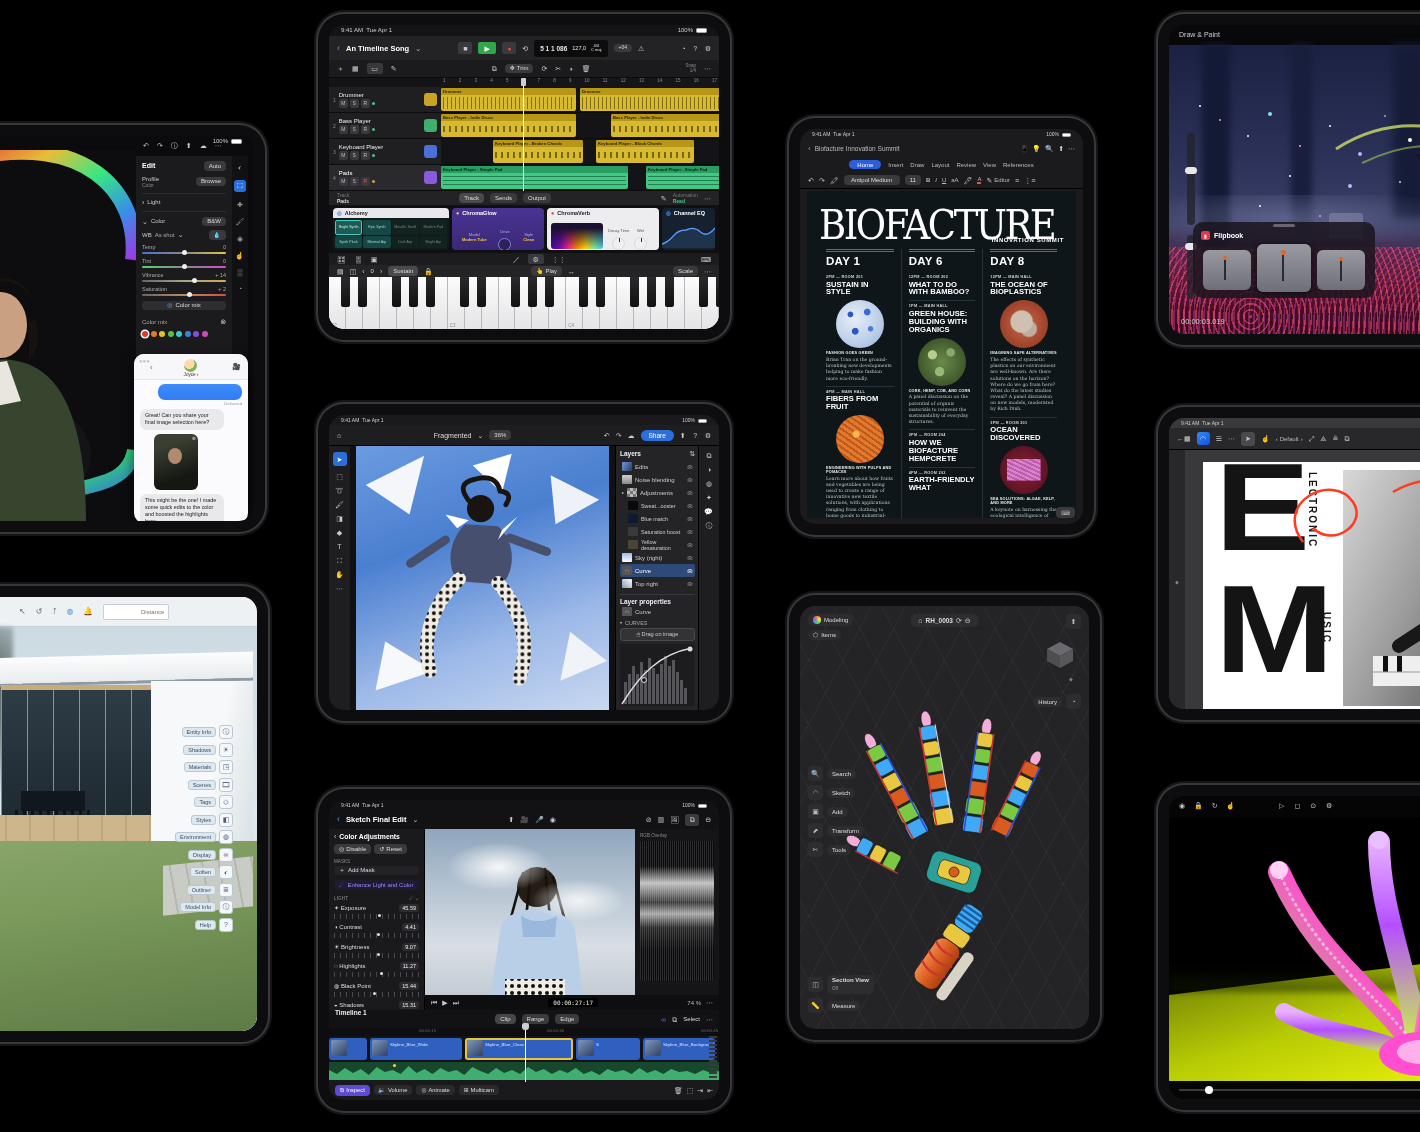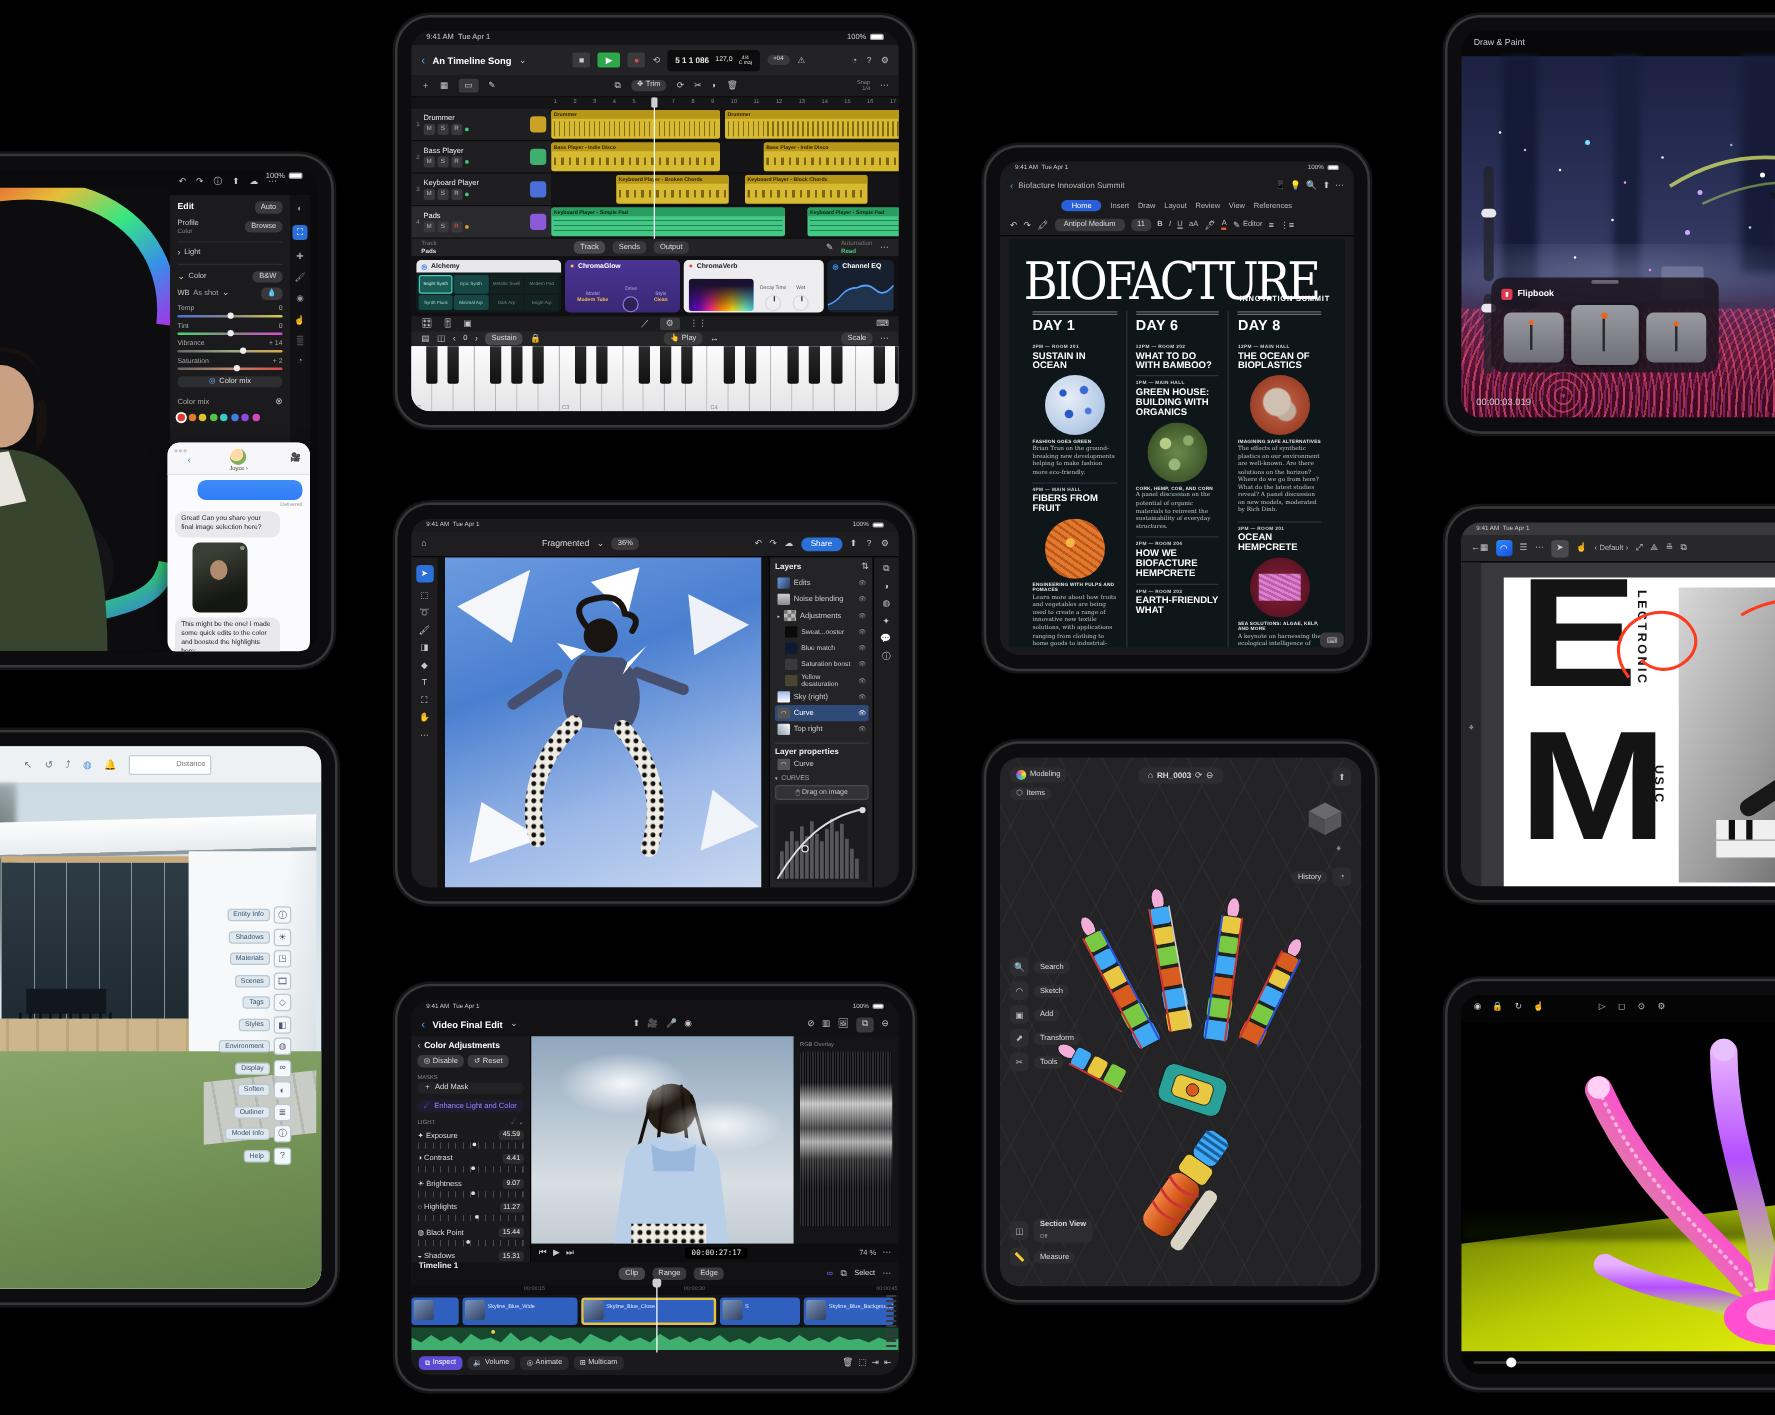--- a/index.html
+++ b/index.html
@@ -611,21 +611,21 @@
     <span class="ic">⋮≡</span>
   </div>
   <div class="wd-doc">
     <div style="font-family:'DejaVu Serif',serif;font-size:37px;color:#fff;letter-spacing:-2.5px;white-space:nowrap;transform:scaleY(1.12);transform-origin:top left">BIOFACTURE</div>
     <div style="text-align:right;font-size:6px;font-weight:bold;color:#fff;letter-spacing:.6px;margin-top:-7px">INNOVATION SUMMIT</div>
     <div class="wd-cols">
       <div class="wd-col">
         <div class="hr2"></div>
               <div class="day">DAY 1</div>
         <div class="stime" style="border-top:none;margin-top:0">2PM — ROOM 201</div>
-        <div class="stitle">SUSTAIN IN OCEAN</div>
+        <div class="stitle">SUSTAIN IN STYLE</div>
         <span class="simg" style="background:radial-gradient(circle at 30% 30%,#2b58c8 5%,transparent 7%),radial-gradient(circle at 65% 25%,#3a6ad8 6%,transparent 8%),radial-gradient(circle at 40% 65%,#2b58c8 7%,transparent 9%),radial-gradient(circle at 72% 60%,#4a7ae0 5%,transparent 7%),radial-gradient(circle at 38% 38%,#e8eef8,#b9cde8 62%,#97aed2)"></span>
         <div class="scap">FASHION GOES GREEN</div>
         <div class="sbody">Brian Tran on the ground-breaking new developments helping to make fashion more eco-friendly.</div>
         <div class="stime">4PM — MAIN HALL</div>
         <div class="stitle">FIBERS FROM FRUIT</div>
         <span class="simg" style="background:radial-gradient(circle at 42% 40%,#f5b64a 8%,transparent 10%),repeating-linear-gradient(35deg,#c2571a 0 2px,#e07a2e 2px 5px),radial-gradient(#d8681e,#8a2a0c)"></span>
         <div class="scap">ENGINEERING WITH PULPS AND POMACES</div>
         <div class="sbody">Learn more about how fruits and vegetables are being used to create a range of innovative new textile solutions, with applications ranging from clothing to home goods to industrial-scale upholstery projects.</div>
       </div>
       <div class="wd-col">
@@ -645,21 +645,21 @@
       </div>
       <div class="wd-col">
         <div class="hr2"></div>
               <div class="day">DAY 8</div>
         <div class="stime" style="border-top:none;margin-top:0">12PM — MAIN HALL</div>
         <div class="stitle">THE OCEAN OF BIOPLASTICS</div>
         <span class="simg" style="background:radial-gradient(circle at 45% 45%,#cfc0b2 28%,transparent 32%),radial-gradient(circle at 60% 60%,#bfae9e 18%,transparent 22%),radial-gradient(#c86a4a,#8a2e1a)"></span>
         <div class="scap">IMAGINING SAFE ALTERNATIVES</div>
         <div class="sbody">The effects of synthetic plastics on our environment are well-known. Are there solutions on the horizon? Where do we go from here? What do the latest studies reveal? A panel discussion on new models, moderated by Rich Dinh.</div>
         <div class="stime">3PM — ROOM 201</div>
-        <div class="stitle">OCEAN HEMPCRETE</div>
+        <div class="stitle">OCEAN DISCOVERED</div>
         <span class="simg" style="background:repeating-linear-gradient(25deg,#c05ab0 0 2px,#d884c8 2px 4px) 50% 50%/70% 45% no-repeat,radial-gradient(#8a2038,#4a0f1c)"></span>
         <div class="scap">SEA SOLUTIONS: ALGAE, KELP, AND MORE</div>
         <div class="sbody">A keynote on harnessing the ecological intelligence of the ocean to provide an array of solutions in design and tech.</div>
       </div>
     </div>
   </div>
   <span class="abs" style="right:8px;bottom:6px;background:#3a3a3e;border-radius:4px;padding:2px 5px;font-size:6px;color:#bbb">⌨</span>
  </div>
 </div>
 
@@ -1178,21 +1178,21 @@
 </div>
 
 <div class="dev" style="left:318px;top:789px;width:412px;height:322px">
  <div class="scr" style="background:#121214">
   <div class="sbar" style="font-size:5px">
           <span><span>9:41 AM</span>&nbsp;&nbsp;<span>Tue Apr 1</span></span>
           <span><span>100%</span><span class="bat" style="width:9px;height:4px"></span></span>
         </div>
   <div class="fc-hdr">
     <span class="ic" style="color:#4da0ff;font-size:9px">‹</span>
-    <b style="font-size:7.5px;color:#fff">Video Final Edit</b>
+    <b style="font-size:7.5px;color:#fff">Sketch Final Edit</b>
     <span class="ic">⌄</span>
     <span style="flex:1"></span>
     <span class="ic">⬆</span>
     <span class="ic">🎥</span>
     <span class="ic">🎤</span>
     <span class="ic">◉</span>
     <span style="flex:1"></span>
     <span class="ic">⊘</span>
     <span class="ic">▥</span>
     <span class="ic">🖼</span>

